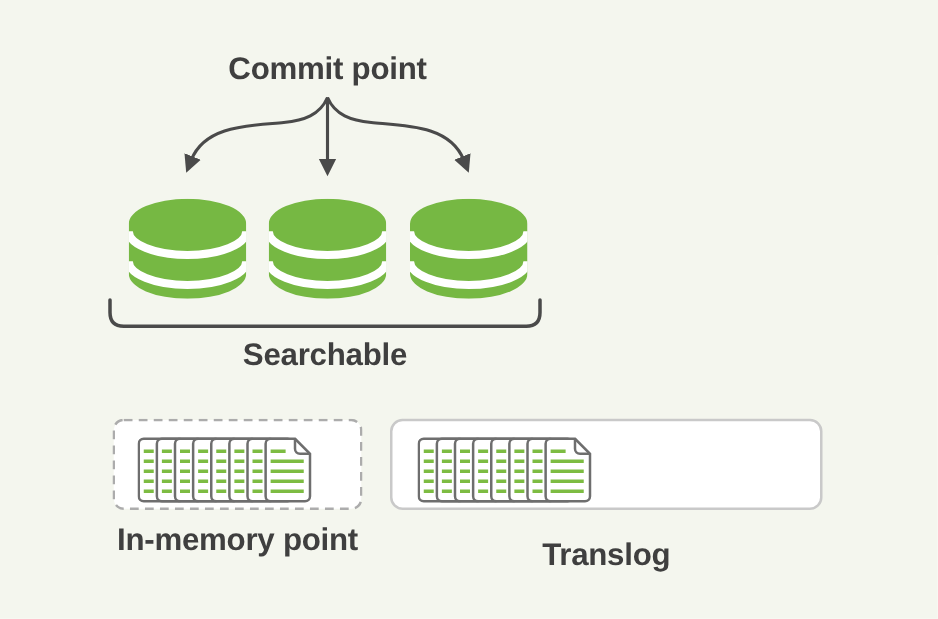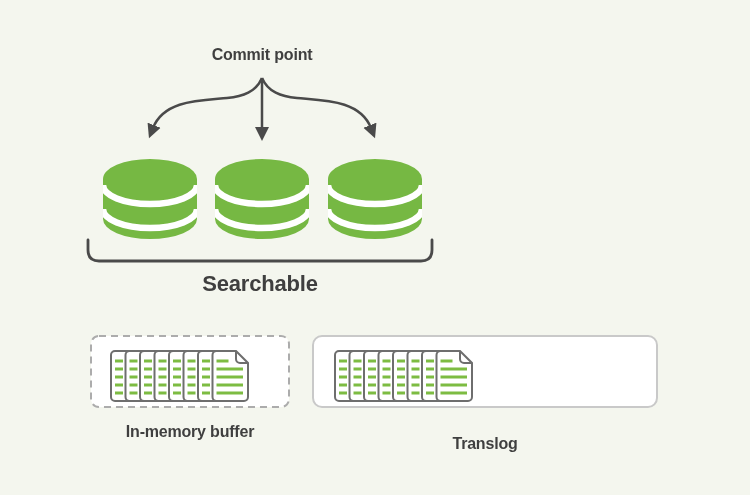--- a/index.html
+++ b/index.html
@@ -3,21 +3,21 @@
 <meta charset="utf-8">
 <style>
   html,body{margin:0;padding:0;}
   body{font-family:"Liberation Sans", sans-serif;}
   .stage{
     position:relative;width:750px;height:495px;overflow:hidden;
     background:var(--bg,#F4F6EE);
   }
   .label{
     position:absolute;text-align:center;color:var(--ink,#3F3F3F);
-    font-weight:700;font-size:16px;line-height:24px;letter-spacing:-0.2px;
+    font-weight:700;font-size:25px;line-height:24px;letter-spacing:-0.2px;
   }
   .overlay{position:absolute;left:0;top:0;pointer-events:none;}
   .stroke-dark{stroke:var(--dark,#4A4A4A);fill:none;}
   .arrowhead{fill:var(--dark,#4A4A4A);}
   .db-body{fill:var(--green,#76B843);}
   .db-stripe{stroke:#FFFFFF;fill:none;stroke-width:6.5;}
   .doc-sheet{fill:#FFFFFF;stroke:var(--docborder,#6E6E6E);stroke-width:2;}
   .doc-fold{fill:none;stroke:var(--docborder,#6E6E6E);stroke-width:2;}
   .doc-line{stroke:var(--linegreen,#7DBC42);stroke-width:2.8;fill:none;}
   .dashed-box-rect{fill:var(--boxfill,#FFFFFF);stroke:var(--dashborder,#ACACAC);
@@ -80,29 +80,29 @@
   <svg class="overlay" style="left:103px;top:159px" width="94" height="80">
       <use href="#db-cyl"></use>
     </svg>
   <svg class="overlay" style="left:215px;top:159px" width="94" height="80">
       <use href="#db-cyl"></use>
     </svg>
   <svg class="overlay" style="left:328px;top:159px" width="94" height="80">
       <use href="#db-cyl"></use>
     </svg>
 
-  <div class="label" style="left:110px;top:272px;width:300px;font-size:22px;">Searchable</div>
+  <div class="label" style="left:110px;top:272px;width:300px;font-size:25px;">Searchable</div>
 
   <svg class="overlay" style="left:90px;top:335px" width="200" height="73">
     <rect x="1" y="1" width="198" height="71" rx="8" class="dashed-box-rect"></rect>
   </svg>
   <svg class="overlay" style="left:110px;top:349px" width="140" height="54">
       <use href="#doc-stack"></use>
     </svg>
-  <div class="label" style="left:40px;top:420px;width:300px;">In-memory buffer</div>
+  <div class="label" style="left:40px;top:420px;width:300px;">In-memory point</div>
 
   <div class="solid-box" style="left:312px;top:335px;width:346px;height:73px;"></div>
   <svg class="overlay" style="left:334px;top:349px" width="140" height="54">
       <use href="#doc-stack"></use>
     </svg>
   <div class="label" style="left:335px;top:420px;width:300px;margin-top:12px;">Translog</div>
 
 </div>
 
 </body></html>

